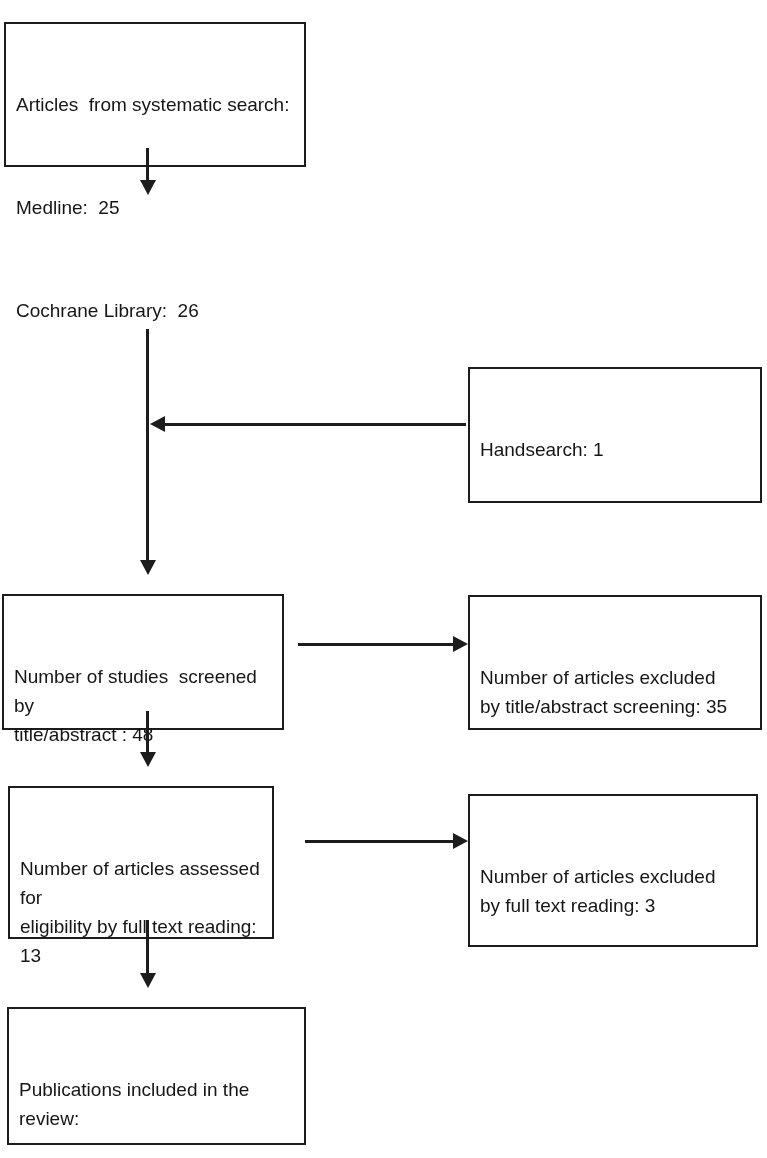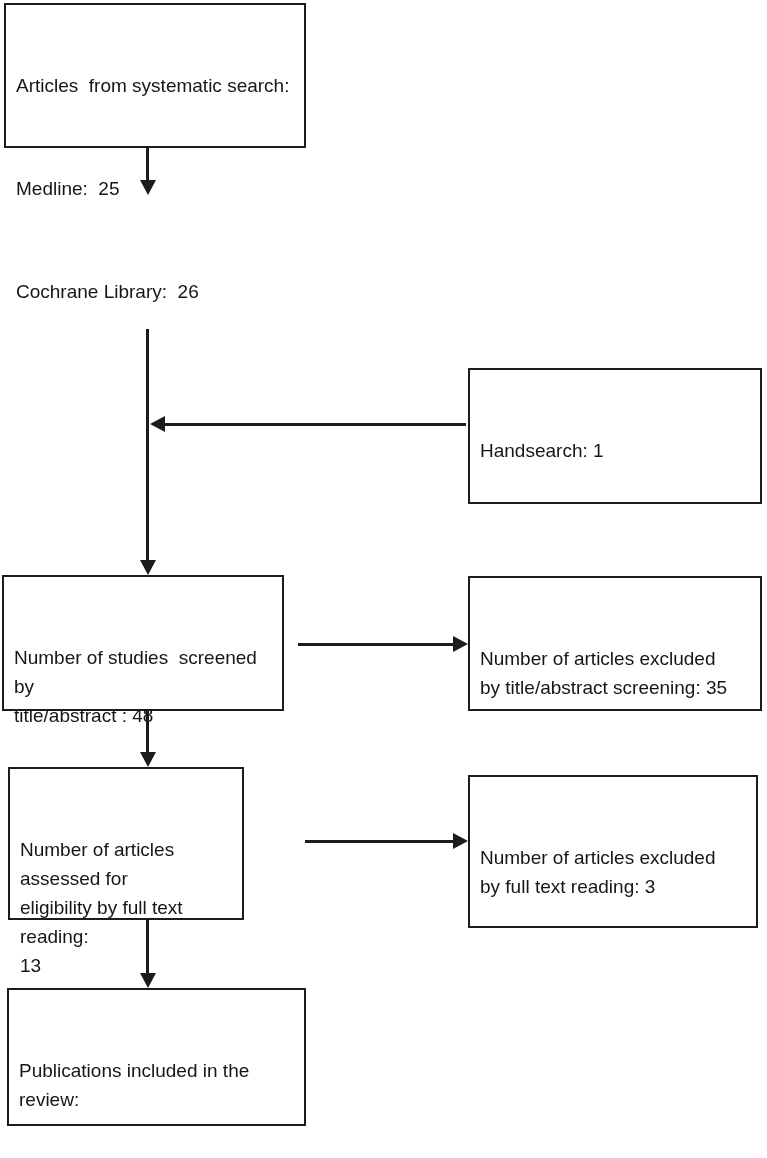--- a/index.html
+++ b/index.html
@@ -18,31 +18,32 @@
   }
   .box {
     position: absolute;
     box-sizing: border-box;
     border: 2px solid var(--line, #1c1c1c);
     background: var(--background, #ffffff);
     padding: 8px 10px;
     font-size: 19px;
     line-height: 29px;
     white-space: pre-wrap;
+    margin-top: 19px;
   }
   .box p { margin: 0; }
   .box p + p { margin-top: 16px; }
 
   
   .b-search   { left: 4px;   top: 3px;   width: 302px; height: 145px; }
   .b-dupes    { left: 2px;   top: 195px; width: 295px; height: 134px; }
-  .b-hand     { left: 468px; top: 368px; width: 294px; height: 136px; }
+  .b-hand     { left: 468px; top: 348px; width: 294px; height: 136px; }
   .b-screen   { left: 2px;   top: 575px; width: 282px; height: 136px; }
   .b-excl-ta  { left: 468px; top: 576px; width: 294px; height: 135px; }
-  .b-assess   { left: 8px;   top: 767px; width: 236px; height: 153px; }
+  .b-assess   { left: 8px;   top: 767px; width: 266px; height: 153px; }
   .b-excl-ft  { left: 468px; top: 775px; width: 290px; height: 153px; }
   .b-included { left: 7px;   top: 988px; width: 299px; height: 138px; }
 
   
   .vline, .hline { position: absolute; background: var(--line, #1c1c1c); }
   .vline { width: 3px; }
   .hline { height: 3px; }
 
   .l-search-dupes { left: 146px; top: 148px; height: 32px; }
   .l-dupes-screen { left: 146px; top: 329px; height: 231px; }

